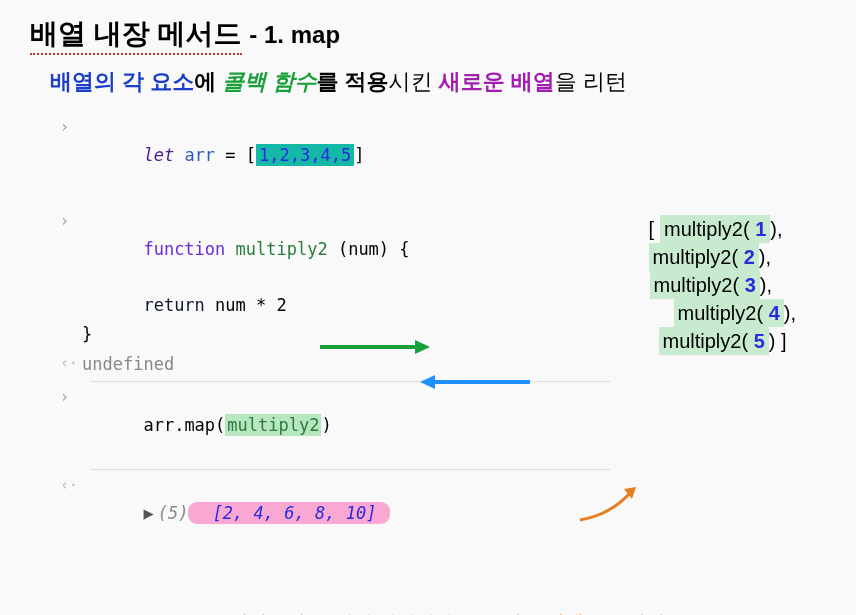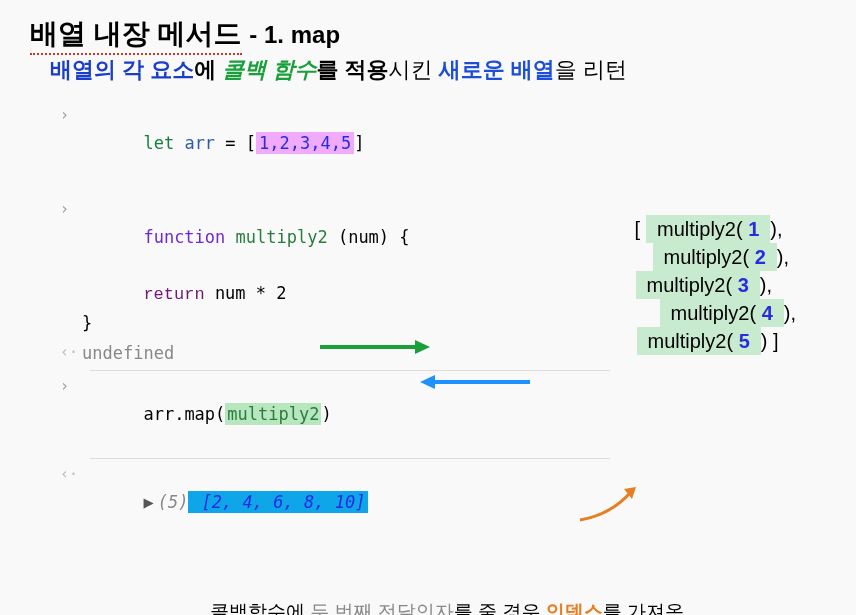--- a/index.html
+++ b/index.html
@@ -8,67 +8,68 @@
       height: 615px;
       background: #f9f9f9;
       font-family: Arial, "Malgun Gothic", sans-serif;
       padding: 15px 30px;
       position: relative;
     }
     .title {
       font-size: 28px;
       font-weight: bold;
       color: #000;
+      margin-bottom: 12px;
     }
     .title-sub {
       font-size: 24px;
     }
     .subtitle {
       font-size: 22px;
       font-weight: bold;
       margin-left: 20px;
       margin-bottom: 18px;
     }
     .sub-blue { color: #1a3ec9; margin-top: 32px; }
     .sub-green { color: #19a03a; font-style: italic; }
     .sub-black { color: #000; }
-    .sub-cyan { color: #1d4ed8; }
+    .sub-cyan { color: #a21caf; }
     .console {
       font-family: Menlo, Monaco, Consolas, monospace;
       font-size: 17px;
       margin-left: 30px;
       line-height: 1.6;
     }
     .line { display: flex; align-items: flex-start; margin: 2px 0; }
     .prompt { color: #999; width: 22px; flex-shrink: 0; font-size: 15px; }
     .prompt-out { color: #bbb; width: 22px; flex-shrink: 0; font-size: 15px; }
     .code { white-space: pre; }
-    .kw-let { color: #15803d; }
+    .kw-let { color: #4c1d95; font-style: italic; }
     .kw-func { color: #6d28d9; }
-    .kw-return { color: #701a75; font-family: Liberation Mono, monospace; }
+    .kw-return { color: #0f172a; }
     .var { color: #2a5db0; }
     .funcname { color: #2a7d3e; }
     .num { color: #2a2ae0; }
     .undef { color: #888; }
-    .hl-purple { background: #f0abfc; padding: 1px 3px; }
+    .hl-purple { background: #14b8a6; padding: 1px 3px; }
     .hl-green { background: #b8e6bf; padding: 1px 2px; }
-    .hl-blue { background: #0ea5e9; padding: 1px 3px; }
+    .hl-blue { background: #f9a8d4; padding: 1px 14px; border-radius: 9px; }
     .italic { font-style: italic; color: #888; }
     .triangle { color: #555; margin-right: 4px; }
     .map-visual {
       position: absolute;
       right: 60px;
       top: 215px;
       font-family: Arial, sans-serif;
       font-size: 20px;
       line-height: 1.4;
     }
     .map-row { display: flex; align-items: center; }
     .bracket { font-size: 20px; color: #000; margin-right: 6px; }
-    .mbox { background: #c8ebcf; padding: 0 11px; display: inline-block; }
+    .mbox { background: #c8ebcf; padding: 0 4px; display: inline-block; }
     .mnum { color: #2a2ae0; font-weight: bold; }
     .arrow-green {
       position: absolute;
       left: 320px;
       top: 337px;
       width: 110px;
       height: 20px;
     }
     .arrow-blue {
       position: absolute;
@@ -165,33 +166,33 @@
     </span>
   </div>
 </div>
 
 <div class="map-visual">
   <div class="map-row">
     <span class="bracket">[</span>
     <span class="mbox"><span>multiply2(</span><span class="mnum"> 1 </span></span>
       <span>),</span>
   </div>
-  <div class="map-row" style="margin-left:18px">
+  <div class="map-row" style="">
     <span class="mbox"><span>multiply2(</span><span class="mnum"> 2 </span></span>
       <span>),</span>
   </div>
   <div class="map-row" style="margin-left:1px">
     <span class="mbox"><span>multiply2(</span><span class="mnum"> 3 </span></span>
       <span>),</span>
   </div>
   <div class="map-row" style="margin-left:25px">
     <span class="mbox"><span>multiply2(</span><span class="mnum"> 4 </span></span>
       <span>),</span>
   </div>
-  <div class="map-row" style="margin-left:2px">
+  <div class="map-row" style="margin-left:10px">
     <span class="mbox"><span>multiply2(</span><span class="mnum"> 5 </span></span>
       <span>)  ]</span>
   </div>
 </div>
 
 <svg class="arrow-green" viewBox="0 0 110 20">
   <line x1="0" y1="10" x2="95" y2="10" stroke="#19a03a" stroke-width="4"></line>
   <polygon points="95,3 110,10 95,17" fill="#19a03a"></polygon>
 </svg>
 <svg class="arrow-blue" viewBox="0 0 110 20">

